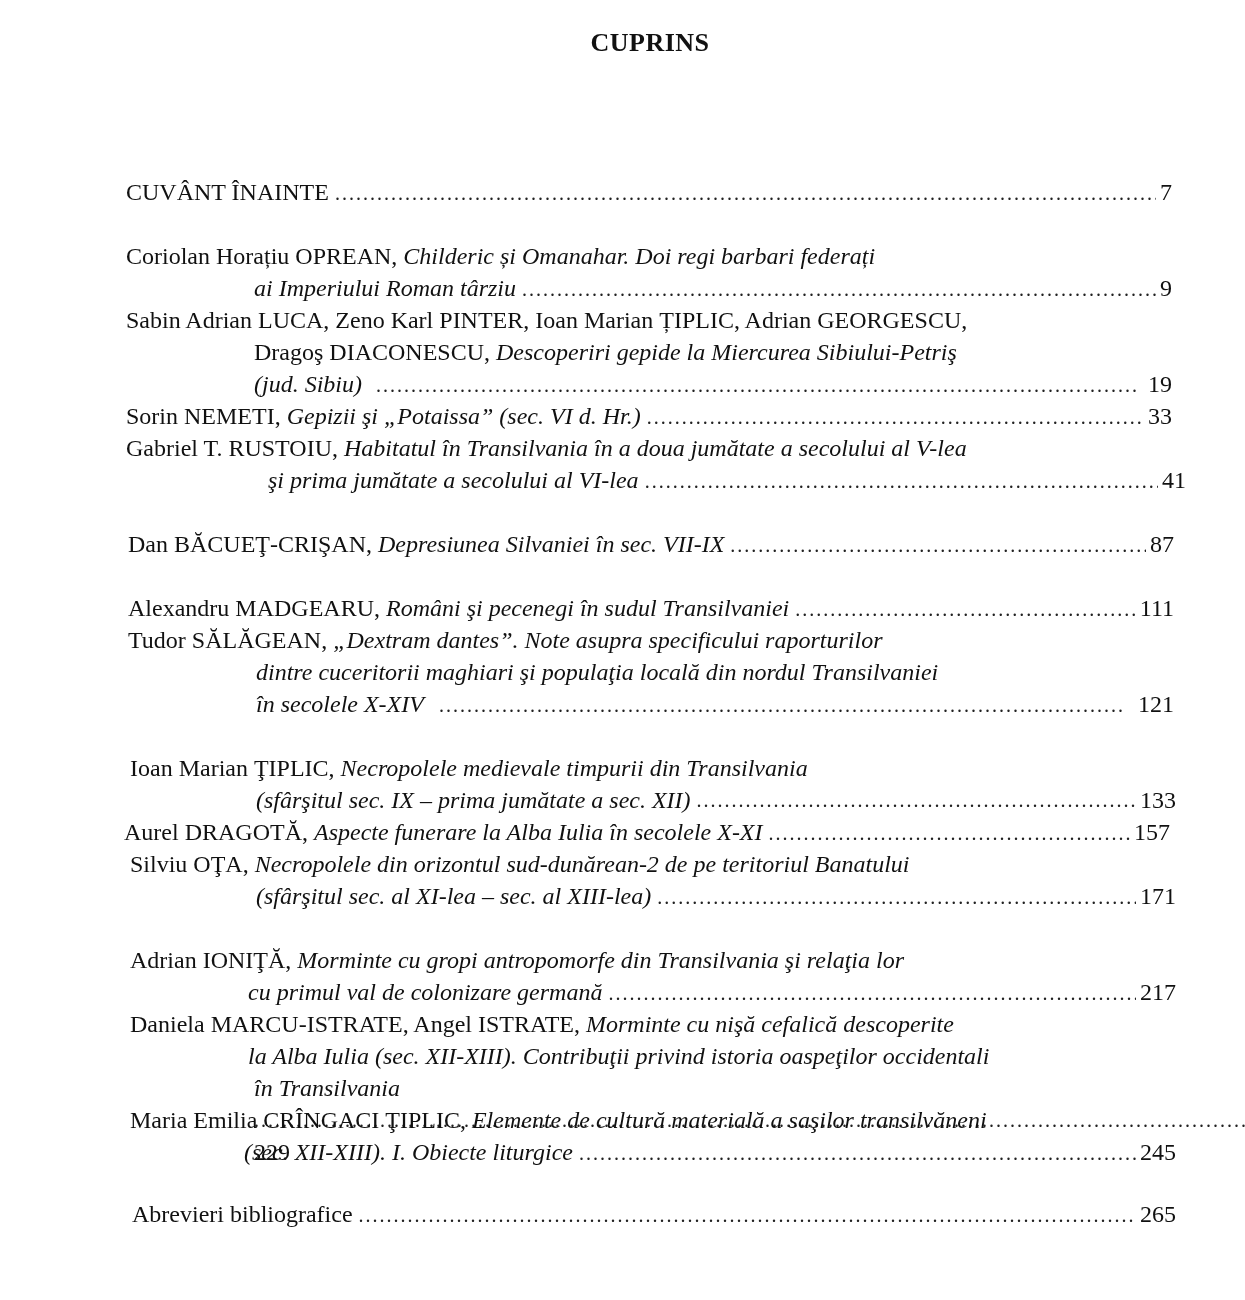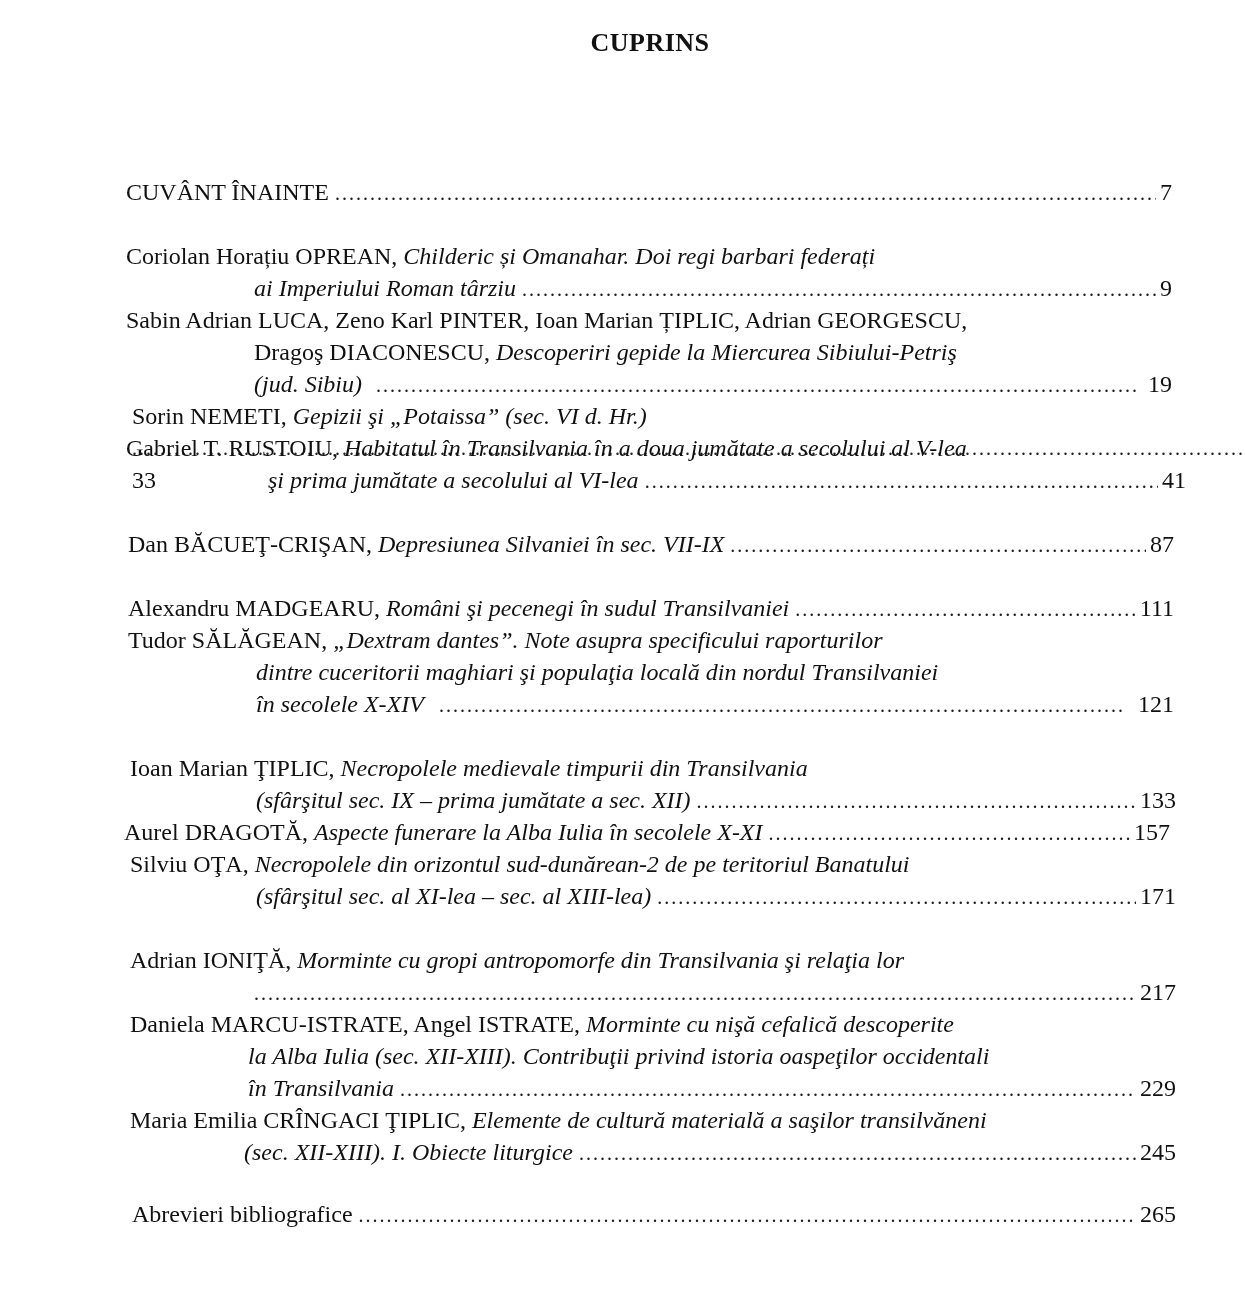--- a/index.html
+++ b/index.html
@@ -57,21 +57,21 @@
   <div class="plain" style="left:254px; top:336px;">
     <span>Dragoş DIACONESCU,</span>
     <i>Descoperiri gepide la Miercurea Sibiului-Petriş</i>
   </div>
   <div class="line" style="left:254px; top:368px; width:918px;gap:8px;">
     <i class="txt">(jud. Sibiu)</i>
     <span class="leader"></span>
     <span class="page">19</span>
   </div>
 
-  <div class="line" style="left:126px; top:400px; width:1046px;flex-direction:column;">
+  <div class="line" style="left:126px; top:400px; width:1046px;">
     <span class="txt">
       <span>Sorin NEMETI,</span>
       <i>Gepizii şi „Potaissa” (sec. VI d. Hr.)</i>
     </span>
     <span class="leader"></span>
     <span class="page">33</span>
   </div>
 
   <div class="plain" style="left:126px; top:432px;">
     <span>Gabriel T. RUSTOIU,</span>
@@ -111,21 +111,21 @@
   <div class="line" style="left:256px; top:688px; width:918px;gap:9px;">
     <i class="txt">în secolele X-XIV</i>
     <span class="leader"></span>
     <span class="page">121</span>
   </div>
 
   <div class="plain" style="left:130px; top:752px;">
     <span>Ioan Marian ŢIPLIC,</span>
     <i>Necropolele medievale timpurii din Transilvania</i>
   </div>
-  <div class="line" style="left:256px; top:784px; width:920px;">
+  <div class="line" style="left:256px; top:784px; width:920px;align-items:center;">
     <i class="txt">(sfârşitul sec. IX – prima jumătate a sec. XII)</i>
     <span class="leader"></span>
     <span class="page">133</span>
   </div>
 
   <div class="line" style="left:124px; top:816px; width:1046px;">
     <span class="txt">
       <span>Aurel DRAGOTĂ,</span>
       <i>Aspecte funerare la Alba Iulia în secolele X-XI</i>
     </span>
@@ -141,32 +141,33 @@
     <i class="txt">(sfârşitul sec. al XI-lea – sec. al XIII-lea)</i>
     <span class="leader"></span>
     <span class="page">171</span>
   </div>
 
   <div class="plain" style="left:130px; top:944px;">
     <span>Adrian IONIŢĂ,</span>
     <i>Morminte cu gropi antropomorfe din Transilvania şi relaţia lor</i>
   </div>
   <div class="line" style="left:248px; top:976px; width:928px;">
+    <i class="txt">cu primul val de colonizare germană</i>
     <span class="leader"></span>
     <span class="page">217</span>
   </div>
 
   <div class="plain" style="left:130px; top:1008px;">
     <span>Daniela MARCU-ISTRATE, Angel ISTRATE,</span>
     <i>Morminte cu nişă cefalică descoperite</i>
   </div>
   <div class="plain" style="left:248px; top:1040px;">
     <i>la Alba Iulia (sec. XII-XIII). Contribuţii privind istoria oaspeţilor occidentali</i>
   </div>
-  <div class="line" style="left:248px; top:1072px; width:928px;">
+  <div class="line" style="left:248px; top:1072px; width:928px;flex-direction:column;">
     <i class="txt">în Transilvania</i>
     <span class="leader"></span>
     <span class="page">229</span>
   </div>
 
   <div class="plain" style="left:130px; top:1104px;">
     <span>Maria Emilia CRÎNGACI ŢIPLIC,</span>
     <i>Elemente de cultură materială a saşilor transilvăneni</i>
   </div>
   <div class="line" style="left:244px; top:1136px; width:932px;">

